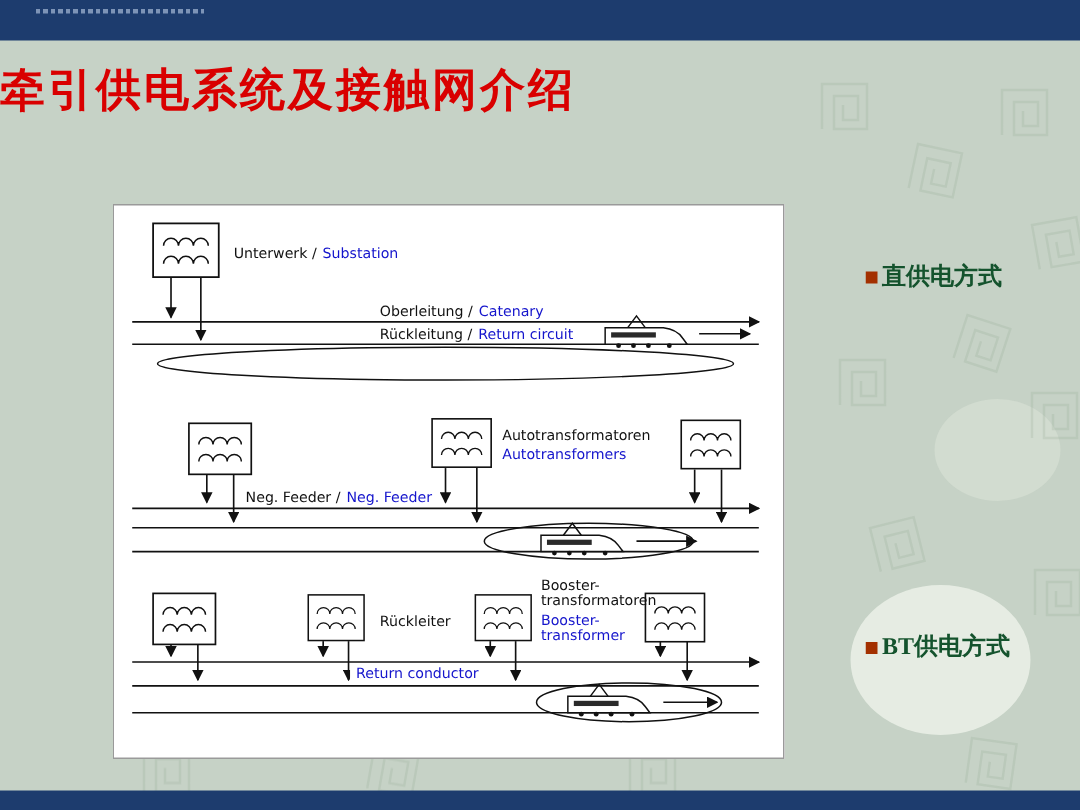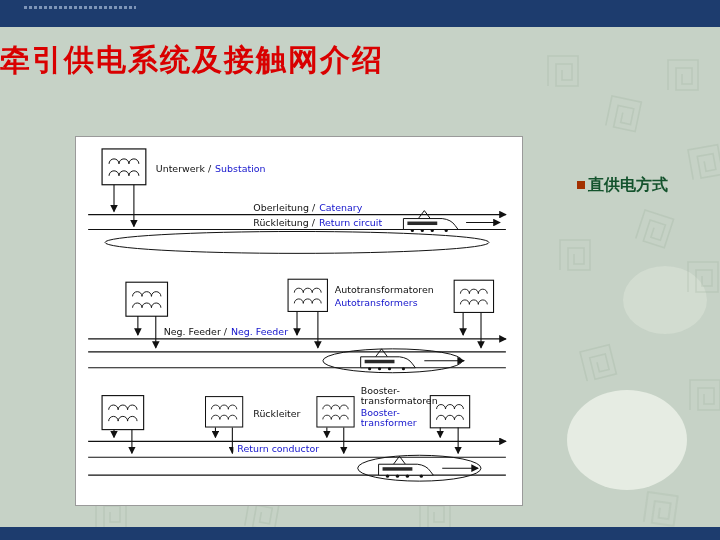--- a/index.html
+++ b/index.html
@@ -144,15 +144,19 @@
         <use href="#train" x="303" y="327"></use>
         <path class="wire" d="M368,333 H404" marker-end="url(#arr)"></path>
       </g>
     </svg>
   </div>
 
   <div class="bullet b1">
     <span class="marker"></span>
     <span>直供电方式</span>
   </div>
+  <div class="bullet b3">
+    <span class="marker"></span>
+    <span>BT供电方式</span>
+  </div>
 
   <div class="bottom-bar"></div>
 </div>
 
 </body></html>

